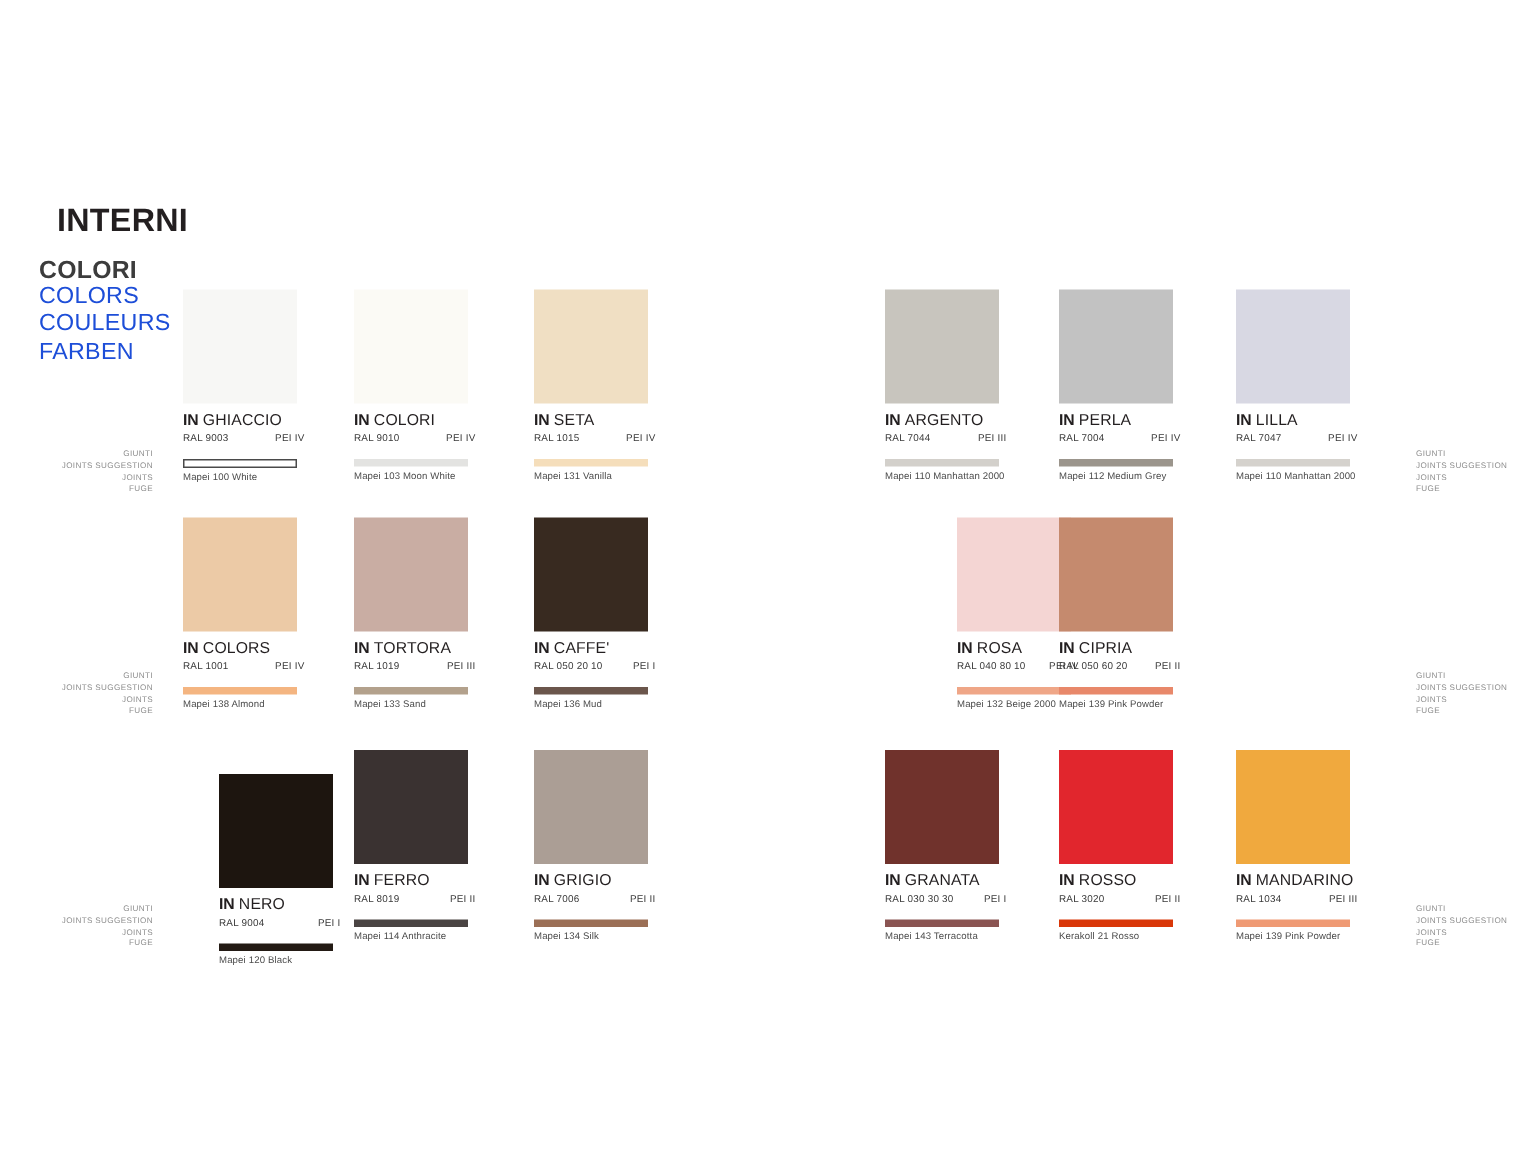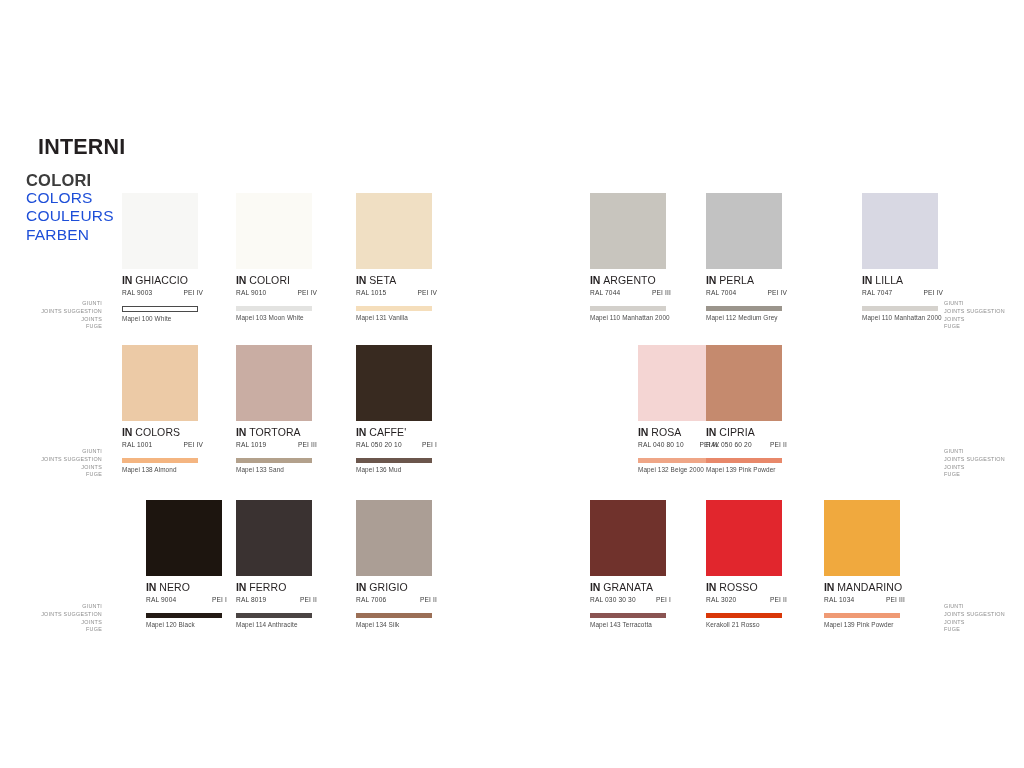--- a/index.html
+++ b/index.html
@@ -199,21 +199,21 @@
       <div class="cell" style="left: 706px; top: 193px;">
         <div class="swatch" style="background: rgb(194, 194, 194);"></div>
         <div class="name-line"><span class="name-in">IN</span> <span class="name-color">PERLA</span></div>
         <div class="code-line">
           <span class="code-ral">RAL 7004</span>
           <span class="code-pei">PEI  IV</span>
         </div>
         <div class="grout-bar" style="background: rgb(155, 149, 140);"></div>
         <div class="grout-label">Mapei 112 Medium Grey</div>
       </div>
-      <div class="cell" style="left: 824px; top: 193px; margin-left: 38px;">
+      <div class="cell" style="left: 824px; top: 193px;">
         <div class="swatch" style="background: rgb(216, 216, 227);"></div>
         <div class="name-line"><span class="name-in">IN</span> <span class="name-color">LILLA</span></div>
         <div class="code-line">
           <span class="code-ral">RAL 7047</span>
           <span class="code-pei">PEI  IV</span>
         </div>
         <div class="grout-bar" style="background: rgb(213, 210, 205);"></div>
         <div class="grout-label">Mapei 110 Manhattan 2000</div>
       </div>
       <div class="cell" style="left: 122px; top: 345px;">
@@ -259,21 +259,21 @@
       <div class="cell" style="left: 706px; top: 345px;">
         <div class="swatch" style="background: rgb(197, 138, 110);"></div>
         <div class="name-line"><span class="name-in">IN</span> <span class="name-color">CIPRIA</span></div>
         <div class="code-line">
           <span class="code-ral">RAL 050 60 20</span>
           <span class="code-pei">PEI  II</span>
         </div>
         <div class="grout-bar" style="background: rgb(232, 136, 106);"></div>
         <div class="grout-label">Mapei 139 Pink Powder</div>
       </div>
-      <div class="cell" style="left: 122px; top: 500px; padding-left: 24px;">
+      <div class="cell" style="left: 122px; top: 516px; padding-left: 24px;">
         <div class="swatch" style="background: rgb(29, 21, 15);"></div>
         <div class="name-line"><span class="name-in">IN</span> <span class="name-color">NERO</span></div>
         <div class="code-line">
           <span class="code-ral">RAL 9004</span>
           <span class="code-pei">PEI  I</span>
         </div>
         <div class="grout-bar" style="background: rgb(35, 26, 20);"></div>
         <div class="grout-label">Mapei 120 Black</div>
       </div>
       <div class="cell" style="left: 236px; top: 500px;">

